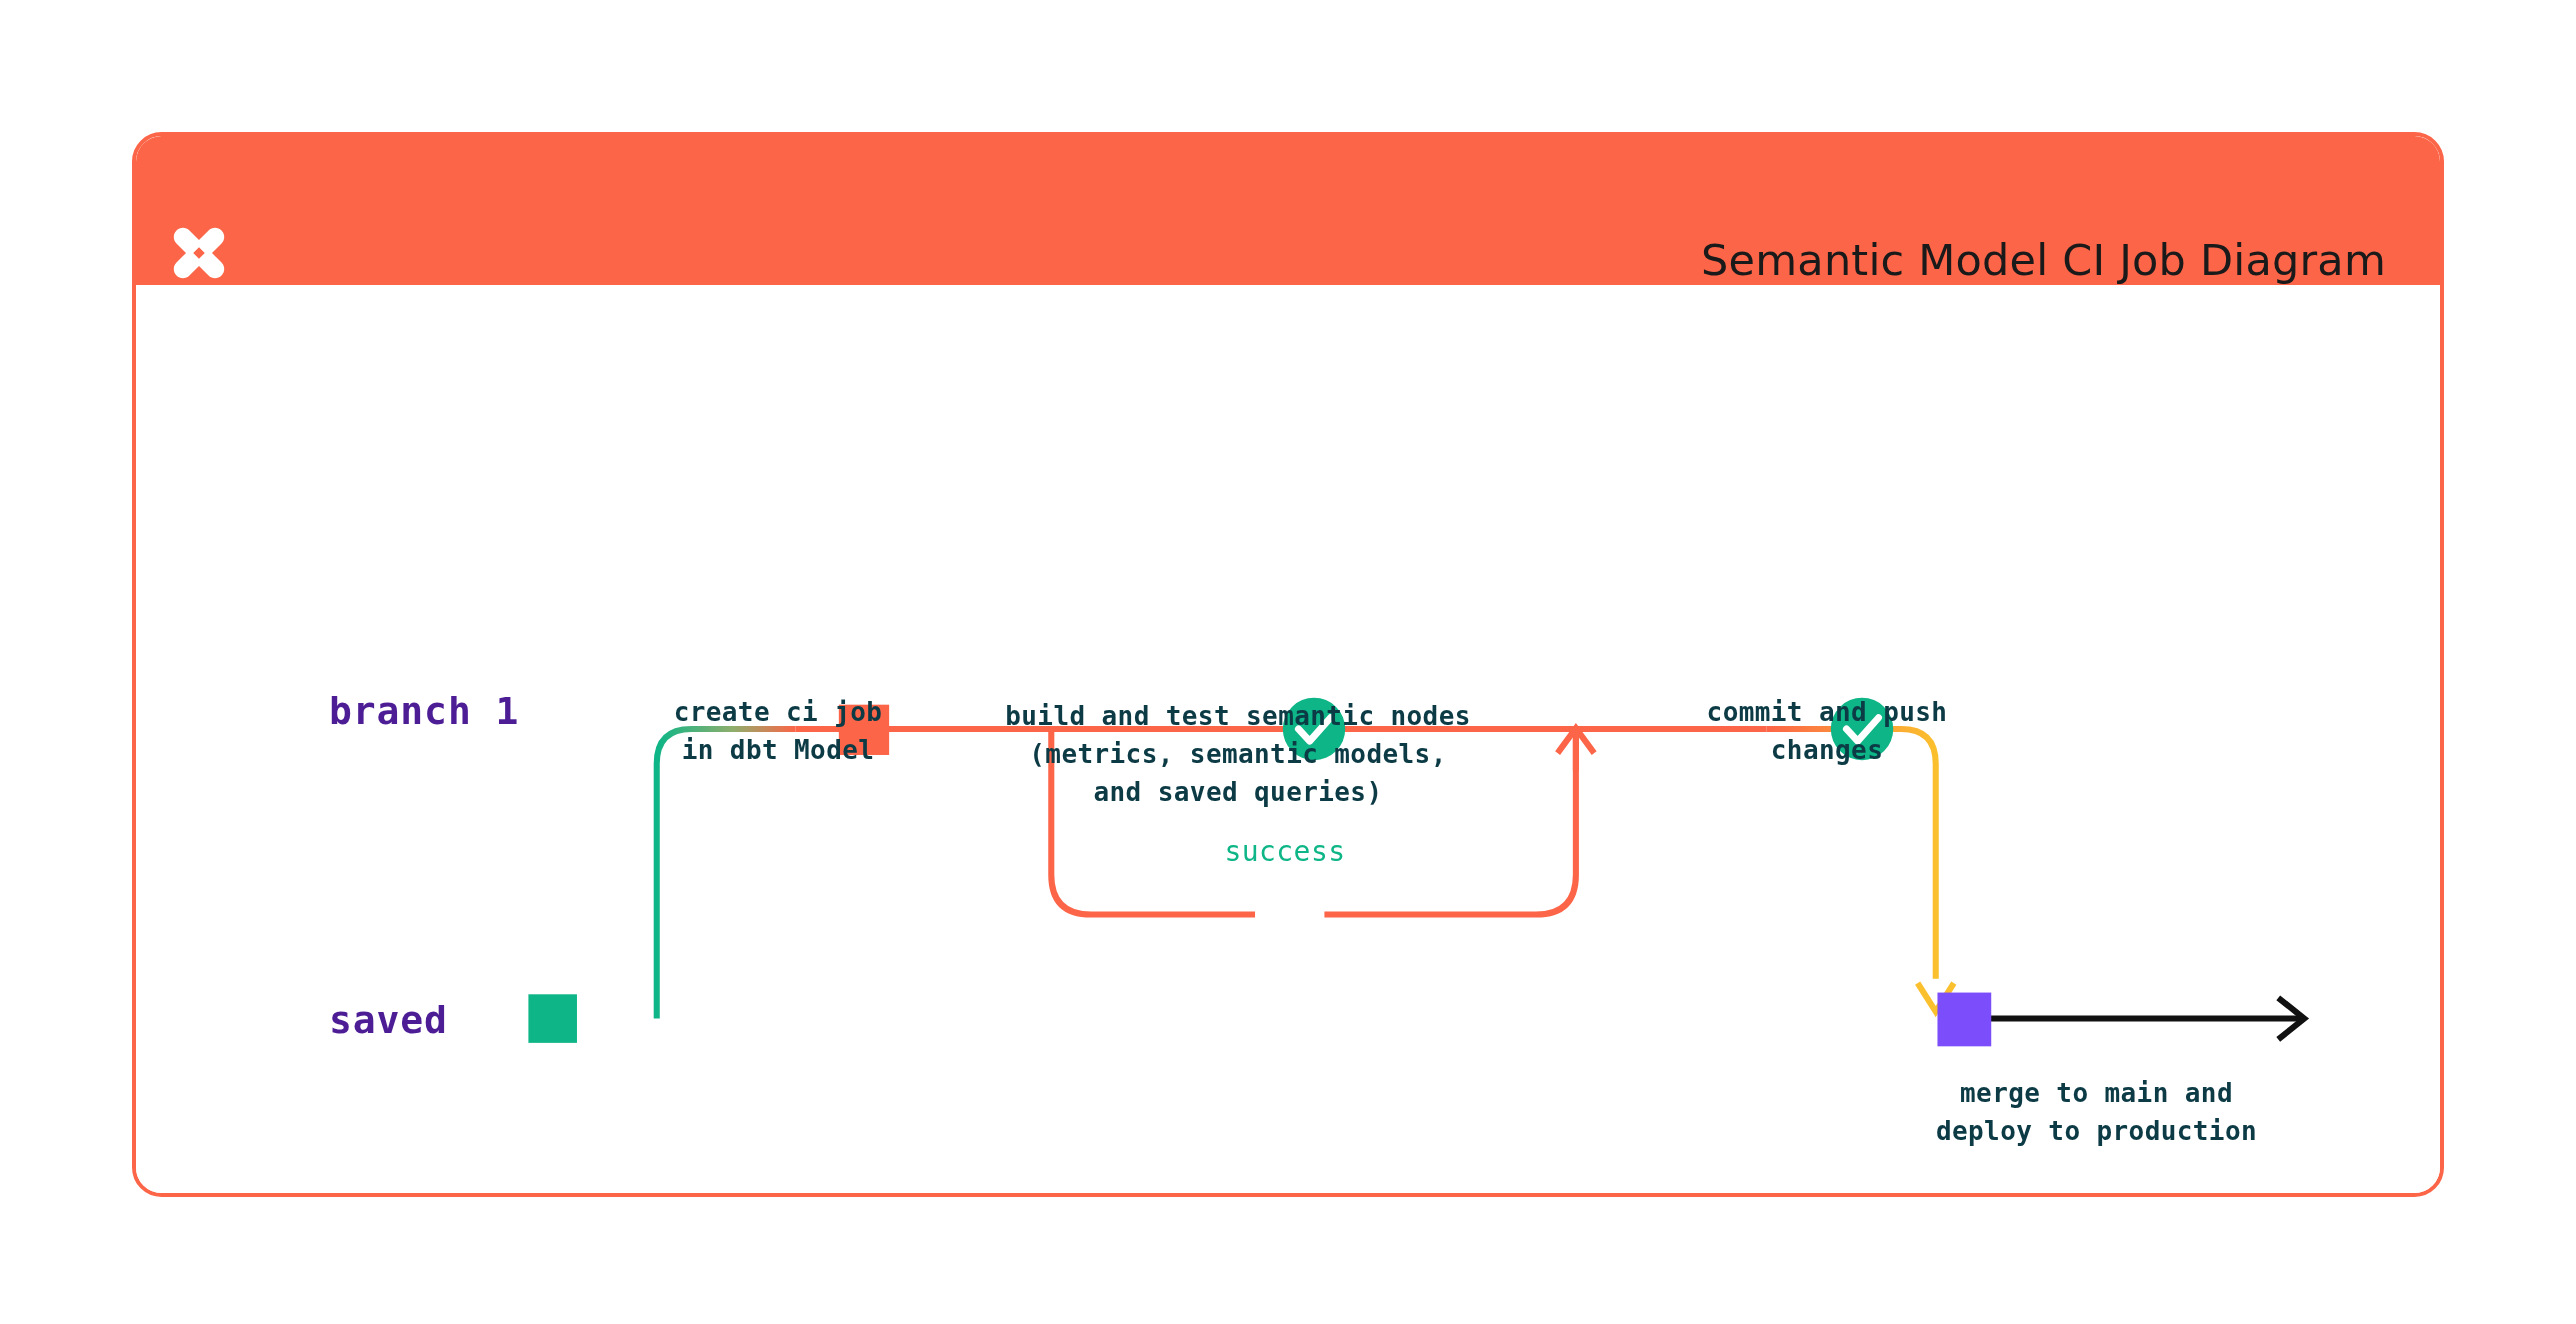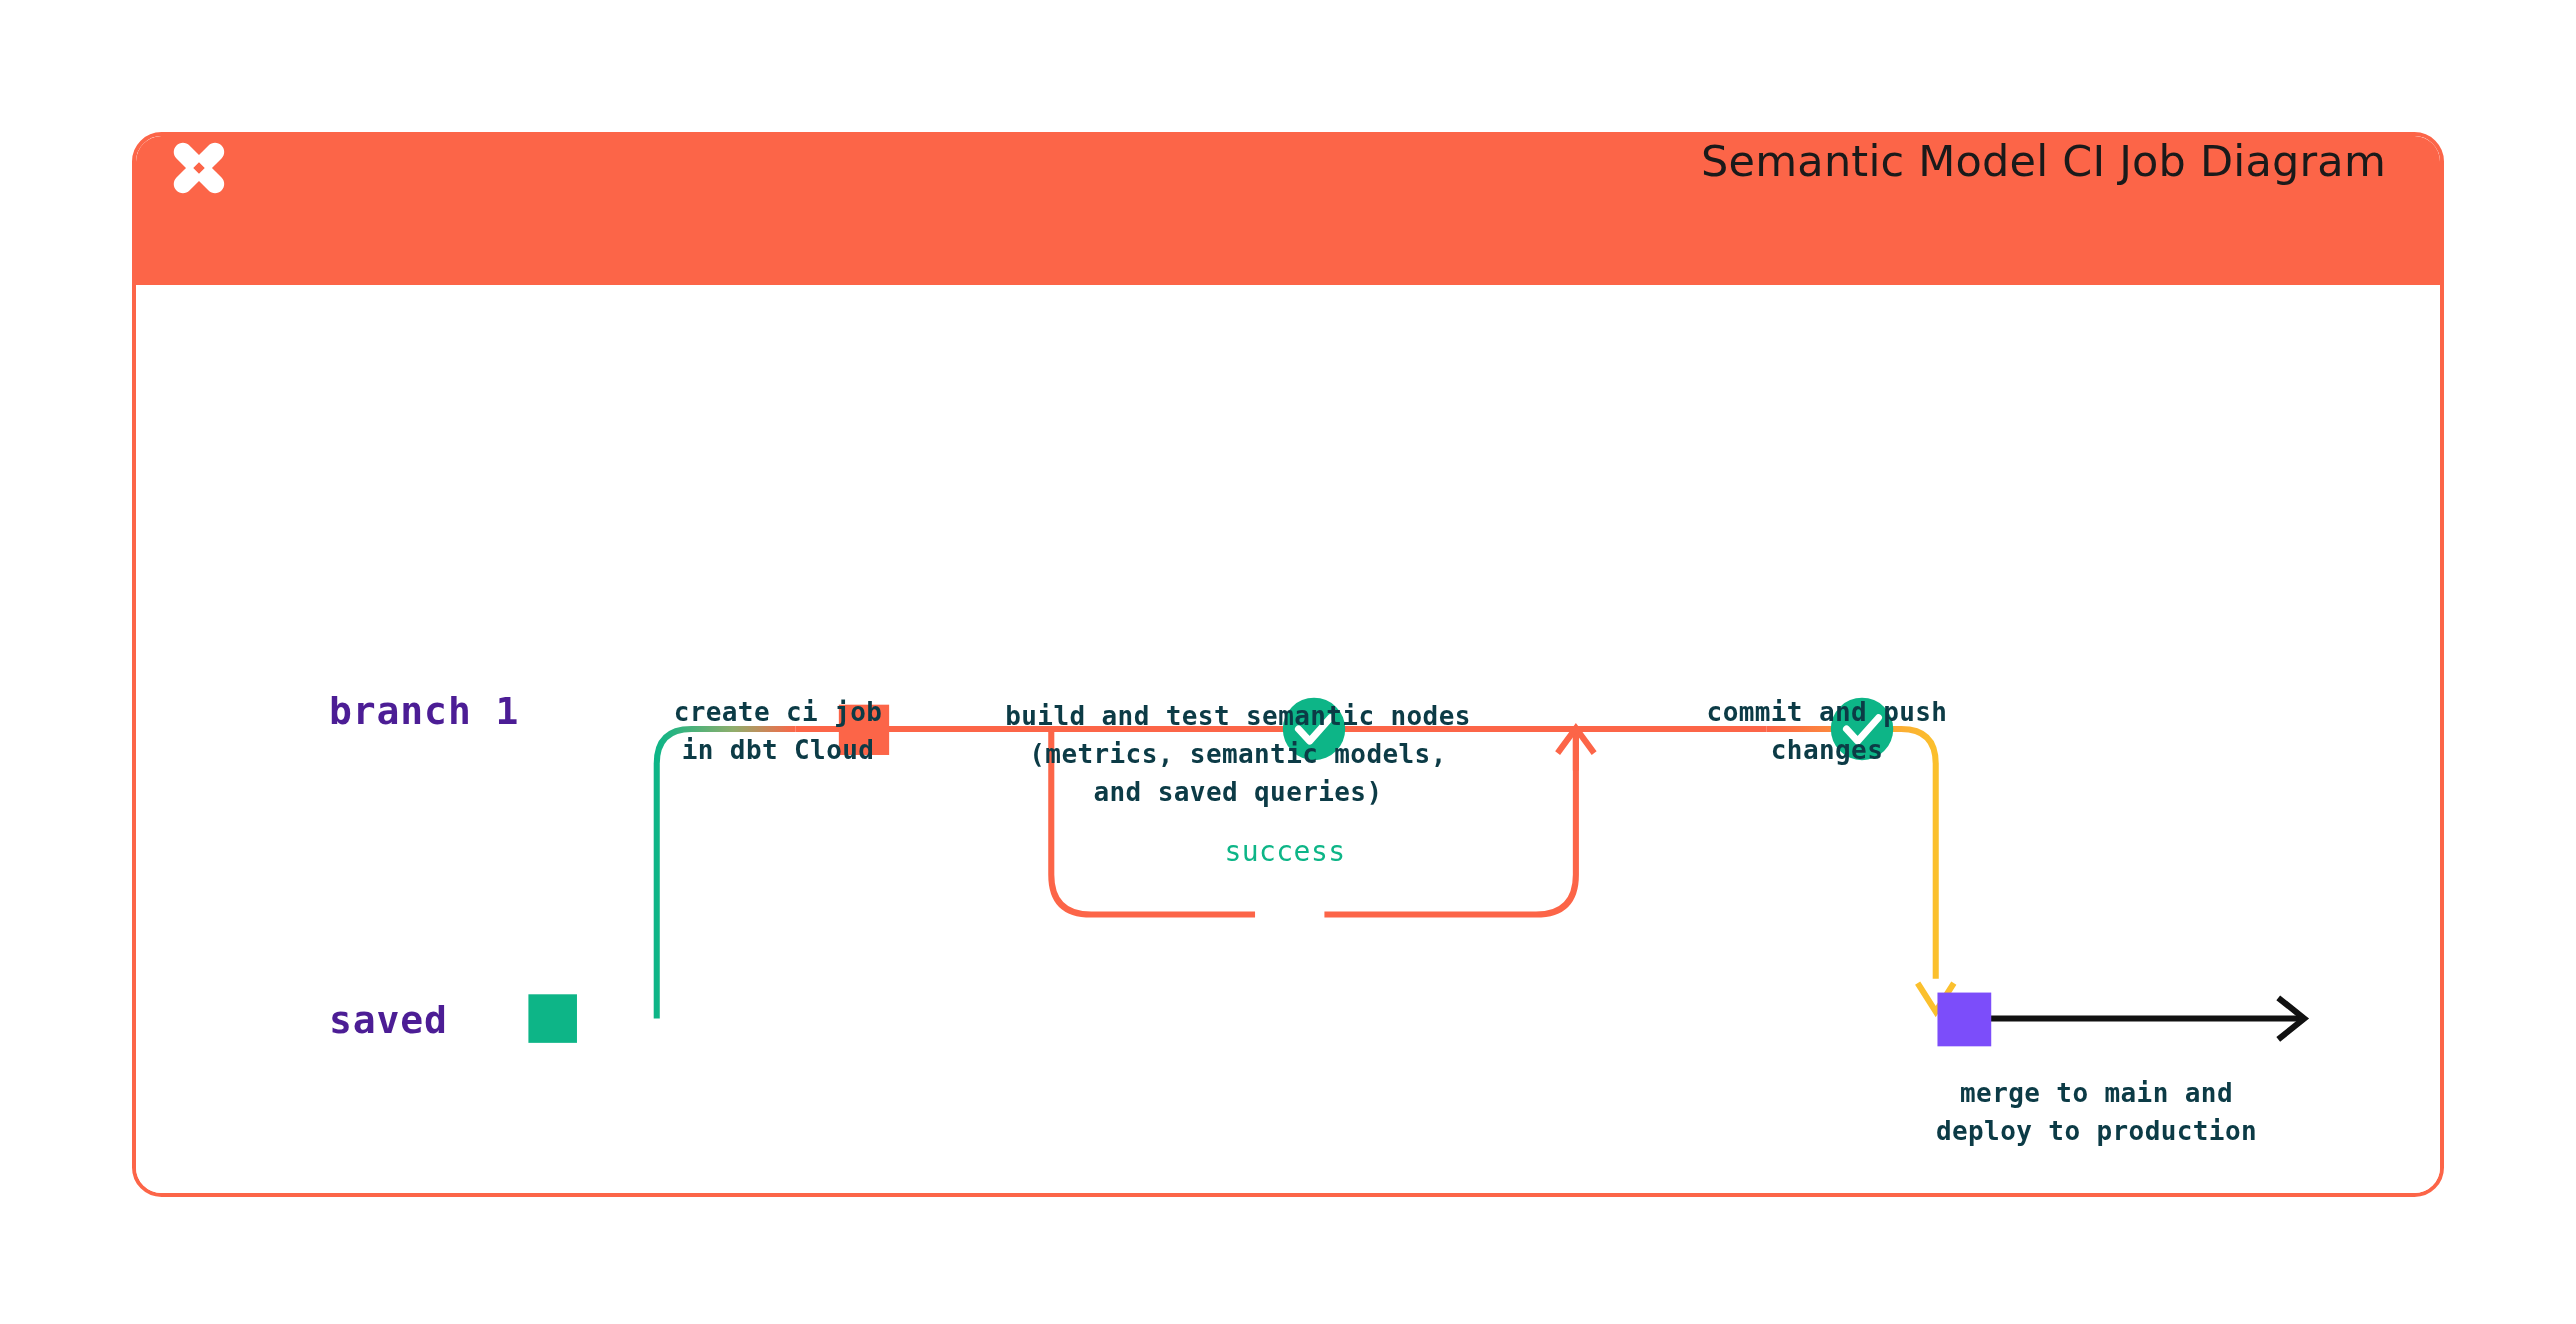--- a/index.html
+++ b/index.html
@@ -35,21 +35,21 @@
 
   .card-header {
     position: absolute;
     left: 0;
     top: 0;
     width: 100%;
     height: 149px;
     background: #fc6548;
     border-radius: 25px 25px 0 0;
     display: flex;
-    align-items: flex-start;
+    align-items: flex-end;
     justify-content: space-between;
     box-sizing: border-box;
     padding: 0 54px 0 31px;
   }
 
   .logo {
     width: 64px;
     height: 64px;
     flex: 0 0 auto;
     display: block;
@@ -202,21 +202,21 @@
           <path d="M 1972 512 L 1985 526 L 2009 499" fill="none" stroke="#ffffff" stroke-width="8" stroke-linecap="round" stroke-linejoin="round"></path>
         </g>
 
         <rect x="2077" y="816" width="62" height="62" fill="#7c4dfa"></rect>
       </svg>
 
       <div class="lane-label" id="lane-branch1">branch 1</div>
       <div class="lane-label" id="lane-main">saved</div>
 
       <div class="node-caption" id="cap-create">create ci job
-in dbt Cloud</div>
+in dbt Model</div>
       <div class="node-caption" id="cap-build">build and test semantic nodes
 (metrics, semantic models,
 and saved queries)</div>
       <div class="node-caption" id="cap-commit">commit and push
 changes</div>
       <div class="node-caption" id="cap-merge">merge to main and
 deploy to production</div>
 
       <div id="label-success">success</div>
 

